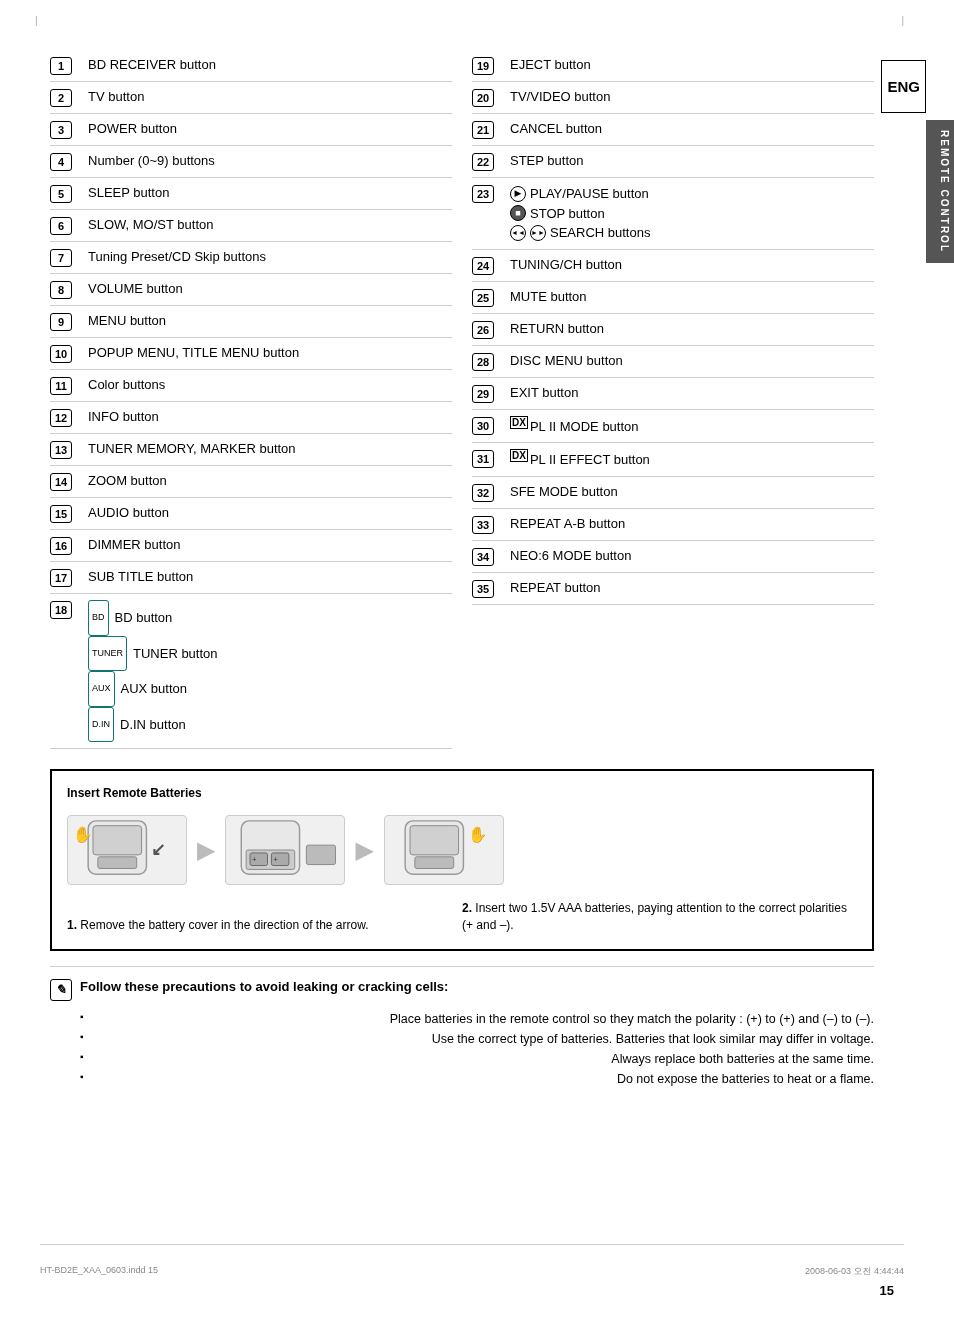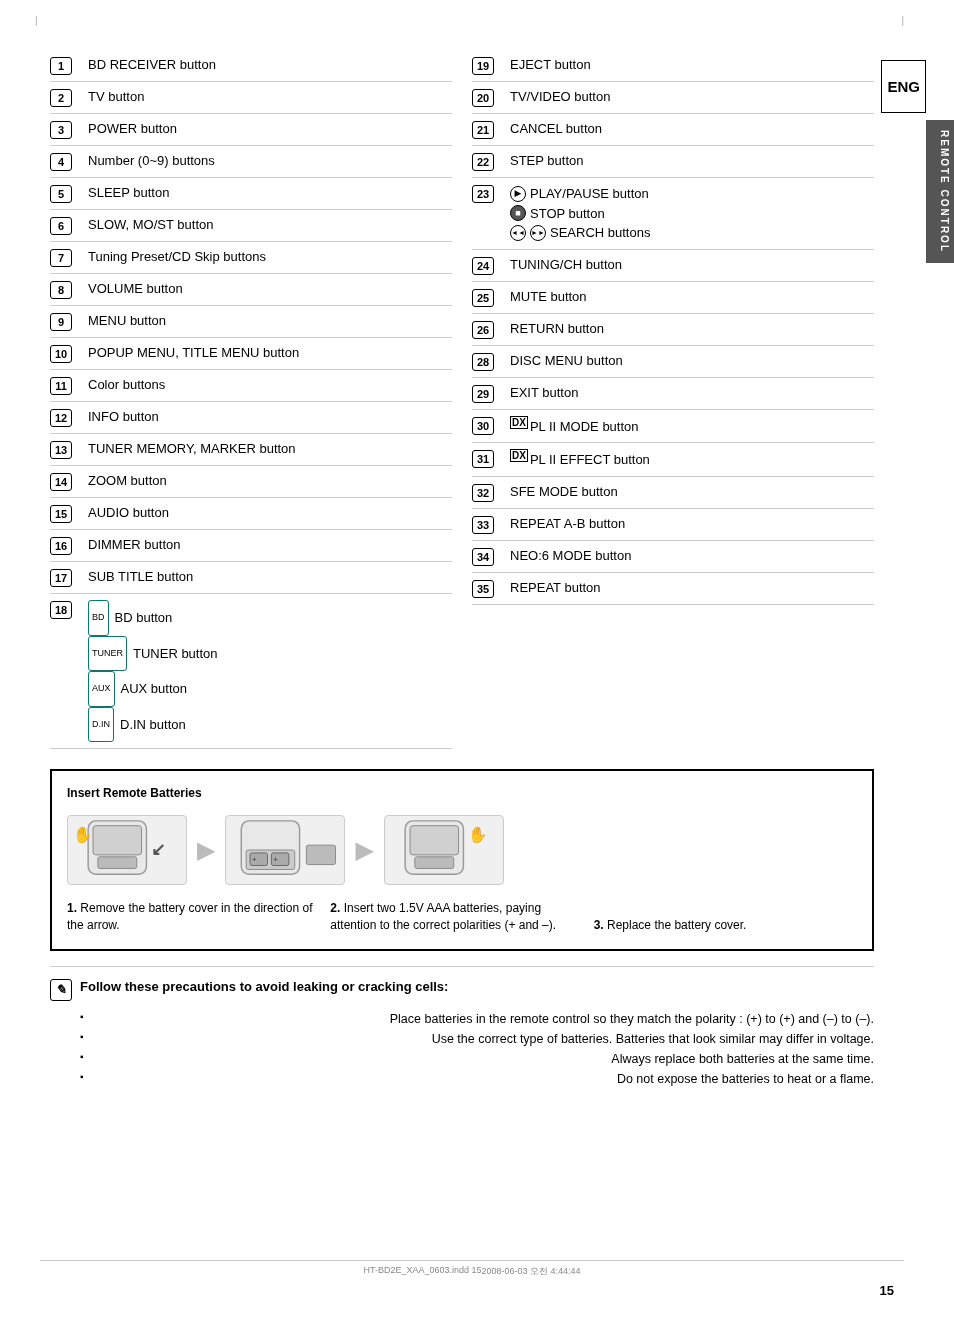--- a/index.html
+++ b/index.html
@@ -237,23 +237,23 @@
     }
     
     .footer-line {
       position: absolute;
       bottom: 40px;
       left: 40px;
       right: 50px;
       font-size: 9px;
       color: #888;
       display: flex;
-      justify-content: center;
+      justify-content: space-between;
       border-top: 1px solid #ccc;
-      padding-top: 4px;
+      padding-top: 20px;
     }
     .corner-mark {
       position: absolute;
       top: 15px;
       left: 35px;
       font-size: 10px;
       color: #aaa;
     }
     .corner-mark-right {
       position: absolute;
@@ -503,24 +503,20 @@
     </div>
 
     <div class="steps-text">
       <div class="step-text">
         <strong>1.</strong>
         <span>Remove the battery cover in the direction of the arrow.</span>
       </div>
       <div class="step-text">
         <strong>2.</strong>
         <span>Insert two 1.5V AAA batteries, paying attention to the correct polarities (+ and –).</span>
-      </div>
-      <div class="step-text">
-        <strong>3.</strong>
-        <span>Replace the battery cover.</span>
       </div>
     </div>
   </div>
 
   <div class="note-section">
     <div class="note-header">
       <div class="note-icon">✎</div>
       <div class="note-title">Follow these precautions to avoid leaking or cracking cells:</div>
     </div>
     <ul class="note-bullets" id="note-bullets-list">

